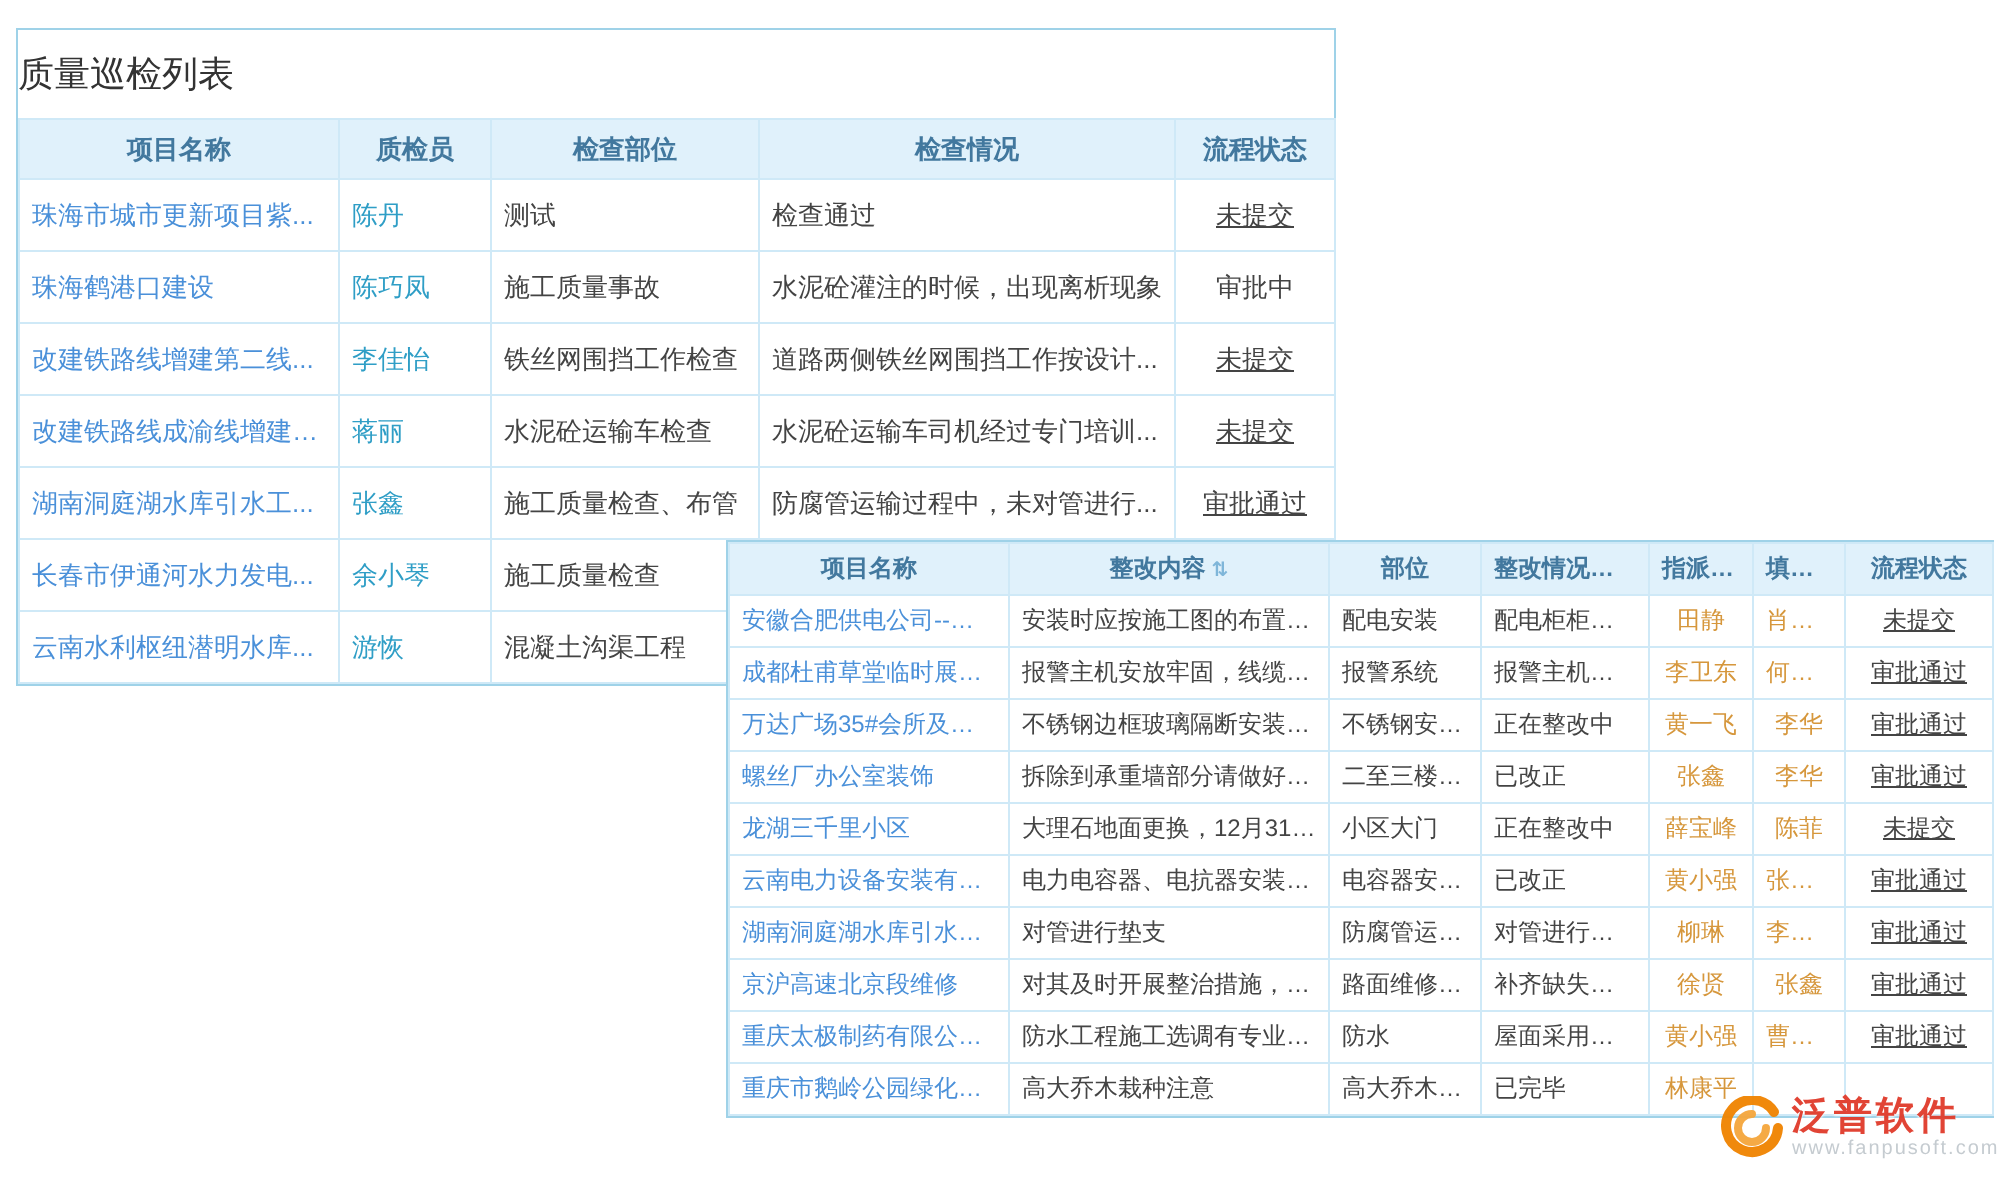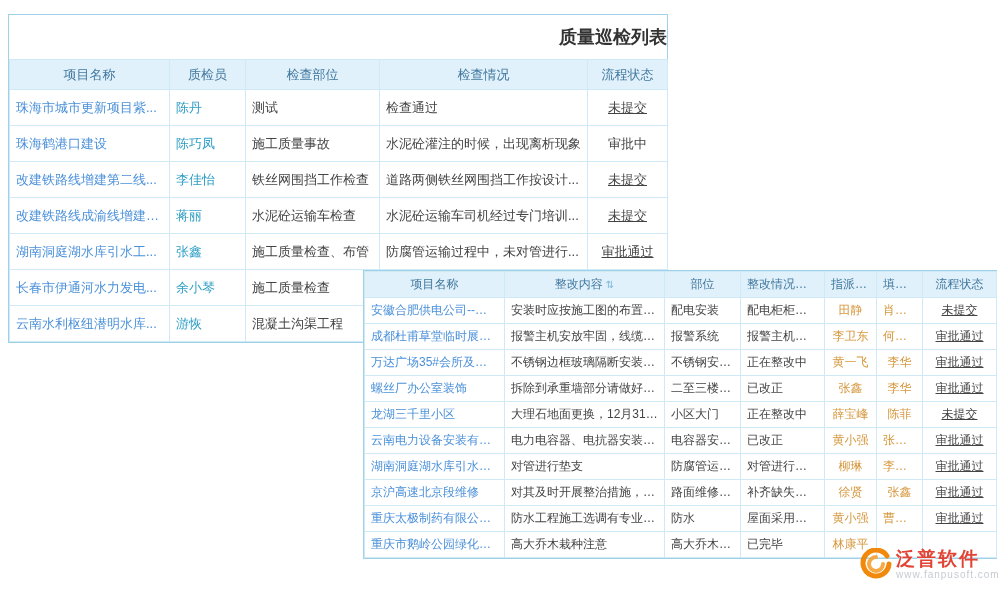--- a/index.html
+++ b/index.html
@@ -1,25 +1,25 @@
 <!DOCTYPE html>
 <html><head>
 <meta charset="utf-8">
 <style>
   *{box-sizing:border-box;margin:0;padding:0}
   html,body{width:1000px;height:600px;background:#ffffff;overflow:hidden;
     font-family:"Liberation Sans","DejaVu Sans",sans-serif;position:relative}
 
   .card{position:absolute;background:#fff;border:1px solid #9fd2e8}
-  .card-title{text-align:right;font-weight:bold;color:#333}
+  .card-title{text-align:left;font-weight:normal;color:#333}
 
   table{border-collapse:collapse;table-layout:fixed;width:100%}
   th,td{border:1px solid #cfe9f7;overflow:hidden;white-space:nowrap;
     text-overflow:ellipsis;padding:0 6px}
-  thead th{background:#e0f1fb;color:#42789e;font-weight:normal;text-align:center}
+  thead th{background:#e0f1fb;color:#42789e;font-weight:bold;text-align:center}
 
   
   #inspection-card{left:8px;top:14px;width:660px;z-index:1}
   #inspection-card .card-title{height:44px;line-height:44px;font-size:18px}
   #inspection-card th{height:30px;font-size:13px}
   #inspection-card td{height:36px;font-size:13px;color:#444}
   #inspection-card th:nth-child(1){width:160px}
   #inspection-card th:nth-child(2){width:76px}
   #inspection-card th:nth-child(3){width:134px}
   #inspection-card th:nth-child(4){width:208px}

